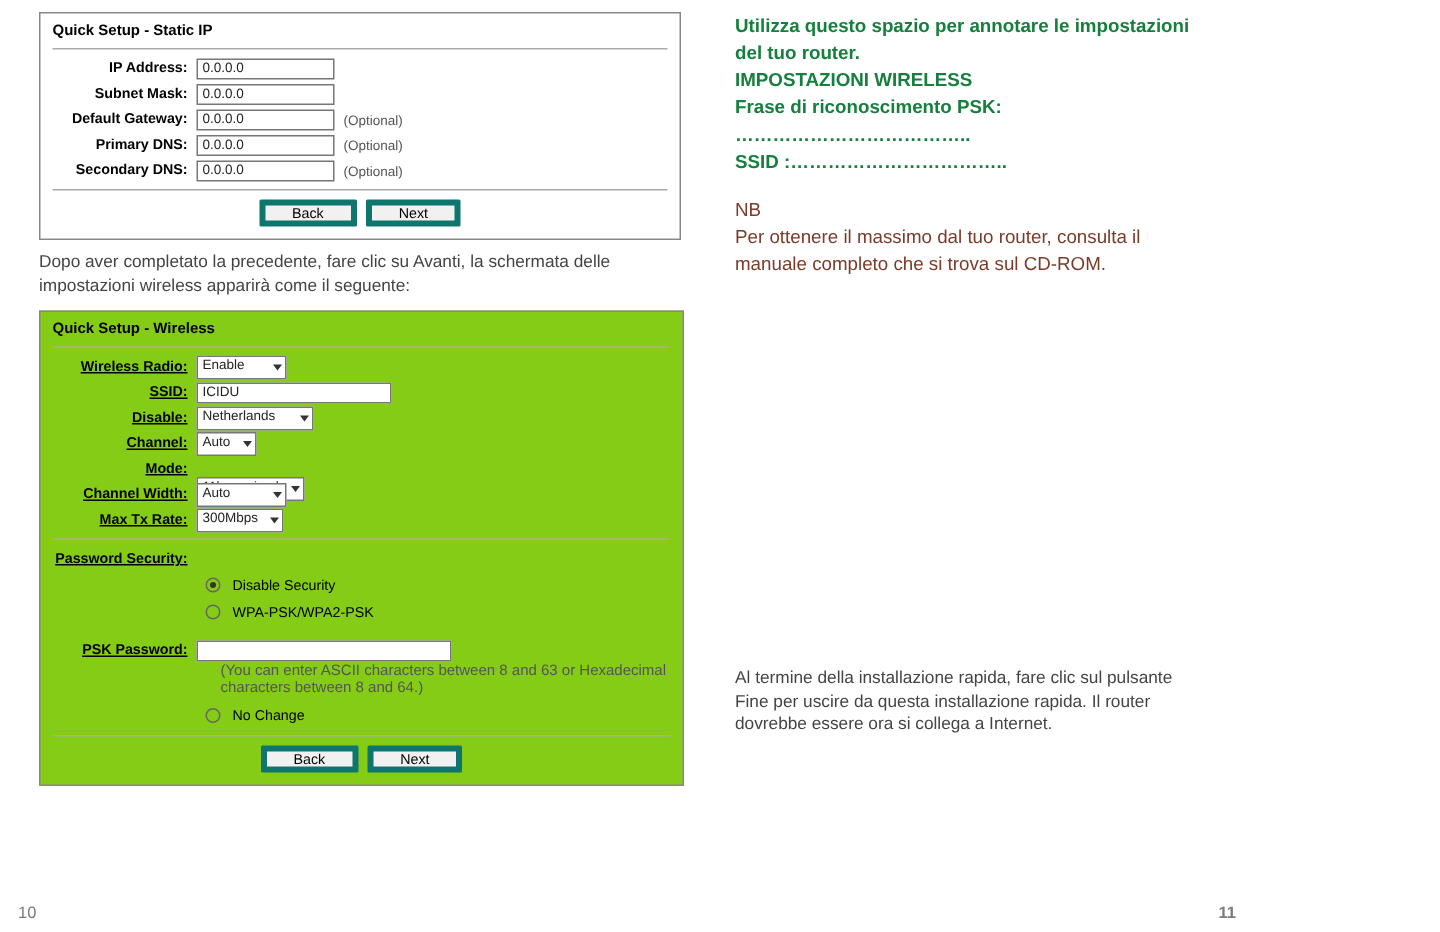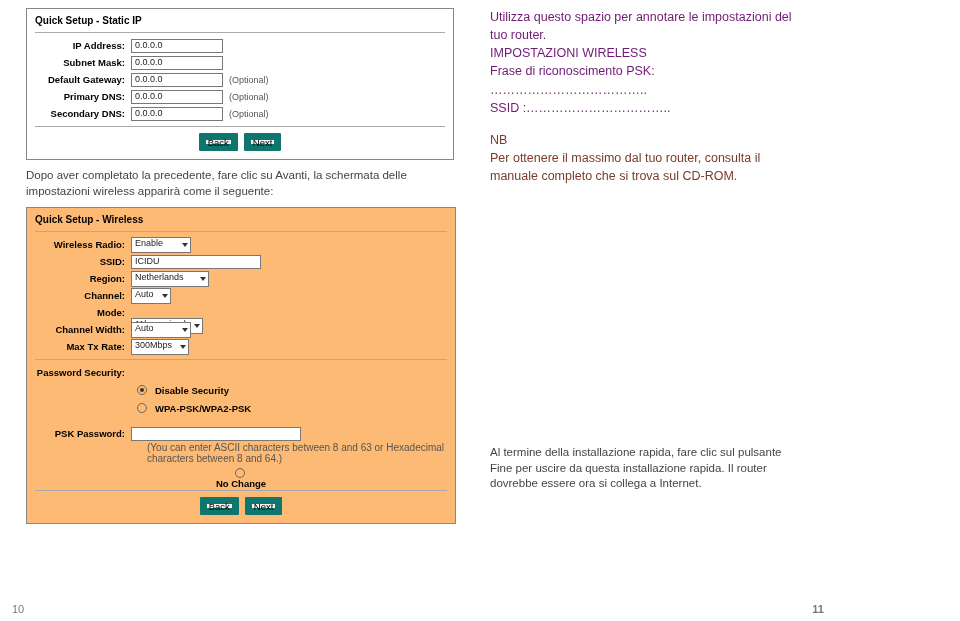--- a/index.html
+++ b/index.html
@@ -12,35 +12,35 @@
   .panel { border: 1px solid #888; padding: 6px 8px 8px 8px; background: #fff; margin-bottom: 8px; }
   .panel-title { font-weight: bold; font-size: 10px; margin-bottom: 6px; }
   .formrow { display: flex; align-items: center; height: 17px; font-size: 9.5px; margin: 0; }
   .formrow .lbl { width: 96px; text-align: right; padding-right: 6px; font-weight: bold; white-space: nowrap; }
   .formrow .field { display: inline-flex; align-items: center; }
   .tbox { height: 14px; border: 1px solid #777; padding: 0 3px; font-size: 9px; background: #fff; color: #222; width: 92px; }
   .sel  { height: 16px; border: 1px solid #777; padding: 0 14px 0 3px; font-size: 9px; background: #fff; color: #222; position: relative; display: inline-block; }
   .sel::after { content: ""; position: absolute; right: 2px; top: 5px; width: 0; height: 0; border-left: 3px solid transparent; border-right: 3px solid transparent; border-top: 4px solid #333; }
   .opt { font-size: 9px; color: #555; margin-left: 6px; }
   .btnbar { display: flex; gap: 6px; justify-content: center; margin-top: 6px; }
-  .btn { height: 18px; padding: 0 2px; border: 7px solid #0f766e; background: #f1f1f1; font-size: 9.5px; display: inline-flex; align-items: center; border-radius: 1px; }
+  .btn { height: 18px; padding: 0 18px; border: 4px solid #0f766e; background: #f1f1f1; font-size: 9.5px; display: inline-flex; align-items: center; border-radius: 1px; }
   .hr { border: 0; border-top: 1px solid #aaa; margin: 4px 0; }
 
   .bodytext { font-size: 11.5px; line-height: 1.35; color: #444; margin: 5px 0 8px 0; }
 
-  .panel2 { border: 1px solid #888; padding: 6px 8px 8px 8px; background: #fdba74; }
-  .panel2 .formrow .lbl { width: 96px; }
+  .panel2 { border: 1px solid #888; padding: 6px 8px 8px 8px; background: #84cc16; }
+  .panel2 .formrow .lbl { width: 96px; text-decoration: underline; }
   .radio-row { display: flex; align-items: center; height: 18px; font-size: 9.5px; }
   .radio-row .lbl { width: 96px; }
   .radio { width: 10px; height: 10px; border: 1px solid #666; border-radius: 50%; display: inline-block; margin: 0 8px 0 6px; position: relative; flex: 0 0 auto; }
   .radio.checked::after { content: ""; position: absolute; left: 2px; top: 2px; width: 4px; height: 4px; background: #333; border-radius: 50%; }
-  .wlbl { font-size: 9.5px; font-weight: bold; }
+  .wlbl { font-size: 9.5px; font-weight: normal; }
   .hint { font-size: 10px; color: #555; margin-left: 112px; }
 
-  .highlight { color: #701a75; font-size: 12.5px; line-height: 1.45; }
+  .highlight { color: #15803d; font-size: 12.5px; line-height: 1.45; font-weight: bold; }
   .fillline { letter-spacing: 0; }
   .nb { margin-top: 14px; font-size: 12.5px; line-height: 1.45; color: #7a3b29; }
 
   .pagenum { position: absolute; bottom: 6px; font-size: 11px; color: #7a7a7a; }
   .pagenum.left { left: 12px; }
   .pagenum.right { right: 2px; font-weight: bold; }
 </style>
 </head>
 <body>
 
@@ -99,21 +99,21 @@
 
       <div class="formrow">
         <span class="lbl">Wireless Radio:</span>
         <span class="sel" style="min-width:60px;">Enable</span>
       </div>
       <div class="formrow">
         <span class="lbl">SSID:</span>
         <span class="tbox" style="width:130px;">ICIDU</span>
       </div>
       <div class="formrow">
-        <span class="lbl">Region:</span>
+        <span class="lbl">Disable:</span>
         <span class="sel" style="min-width:78px;">Netherlands</span>
       </div>
       <div class="formrow">
         <span class="lbl">Channel:</span>
         <span class="sel" style="min-width:40px;">Auto</span>
       </div>
       <div class="formrow">
         <span class="lbl">Mode:</span>
         <span class="sel" style="min-width:72px;margin-top:27px;">11bgn mixed</span>
       </div>
@@ -141,21 +141,21 @@
         <span class="radio"></span>
         <span class="wlbl">WPA-PSK/WPA2-PSK</span>
       </div>
 
       <div class="formrow" style="margin-top:8px;">
         <span class="lbl">PSK Password:</span>
         <span class="tbox" style="width:170px;"></span>
       </div>
       <div class="hint">(You can enter ASCII characters between 8 and 63 or Hexadecimal characters between 8 and 64.)</div>
 
-      <div class="radio-row" style="margin-top:4px;flex-direction:column;">
+      <div class="radio-row" style="margin-top:4px;">
         <span class="lbl"></span>
         <span class="radio"></span>
         <span class="wlbl">No Change</span>
       </div>
 
       <hr class="hr">
       <div class="btnbar">
         <span class="btn">Back</span>
         <span class="btn">Next</span>
       </div>

